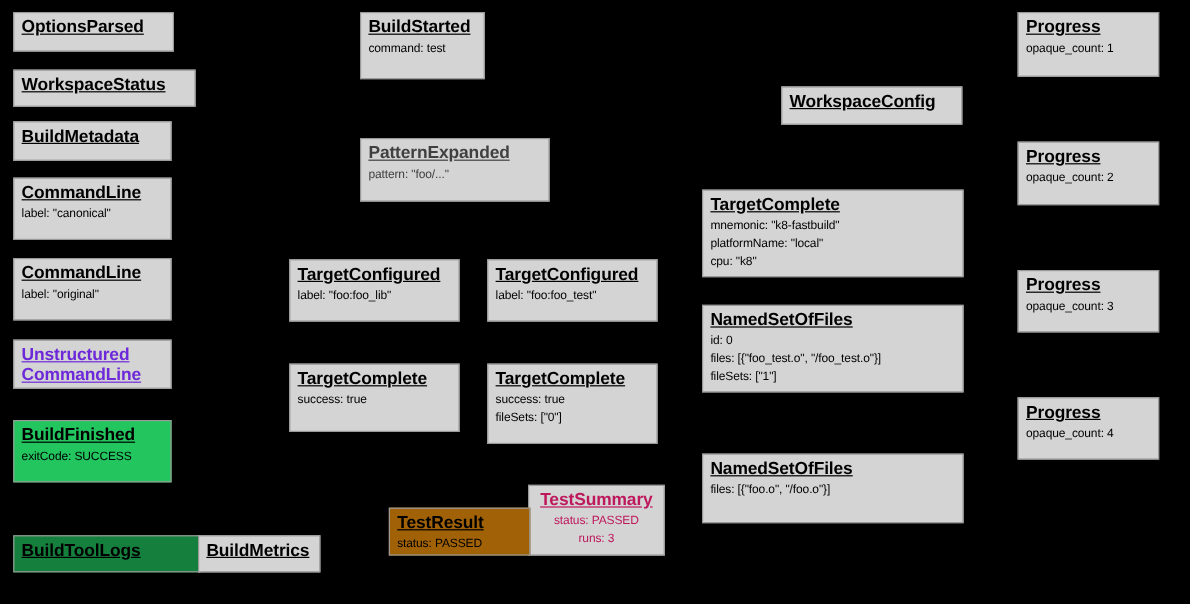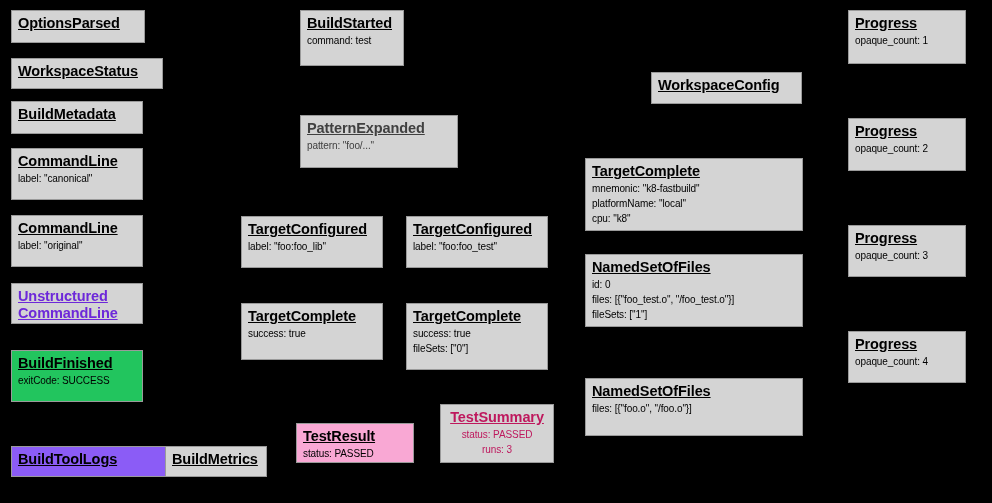--- a/index.html
+++ b/index.html
@@ -177,27 +177,27 @@
         <span class="node-field">files: [{"foo.o", "/foo.o"}]</span>
       </span>
     </div>
     <div class="node" style="left: 440px; top: 404px; width: 114px; height: 59px; background: rgb(212, 212, 212); border-color: rgb(154, 154, 154); color: #be185d; text-align: center;">
       <span class="node-title">TestSummary</span>
       <span class="node-fields">
         <span class="node-field">status: PASSED</span>
         <span class="node-field">runs: 3</span>
       </span>
     </div>
-    <div class="node" style="left: 296px; top: 423px; width: 118px; height: 40px; background: #f9a8d4; border-color: rgb(154, 154, 154); color: rgb(0, 0, 0);">
+    <div class="node" style="left: 324px; top: 423px; width: 118px; height: 40px; background: #a16207; border-color: rgb(154, 154, 154); color: rgb(0, 0, 0);">
       <span class="node-title">TestResult</span>
       <span class="node-fields">
         <span class="node-field">status: PASSED</span>
       </span>
     </div>
-    <div class="node" style="left: 11px; top: 446px; width: 156px; height: 31px; background: #8b5cf6; border-color: rgb(154, 154, 154); color: rgb(0, 0, 0);">
+    <div class="node" style="left: 11px; top: 446px; width: 156px; height: 31px; background: #15803d; border-color: rgb(154, 154, 154); color: rgb(0, 0, 0);">
       <span class="node-title">BuildToolLogs</span>
       <span class="node-fields"></span>
     </div>
     <div class="node" style="left: 165px; top: 446px; width: 102px; height: 31px; background: rgb(212, 212, 212); border-color: rgb(154, 154, 154); color: rgb(0, 0, 0);">
       <span class="node-title">BuildMetrics</span>
       <span class="node-fields"></span>
     </div>
   </div>
 
 </body></html>

